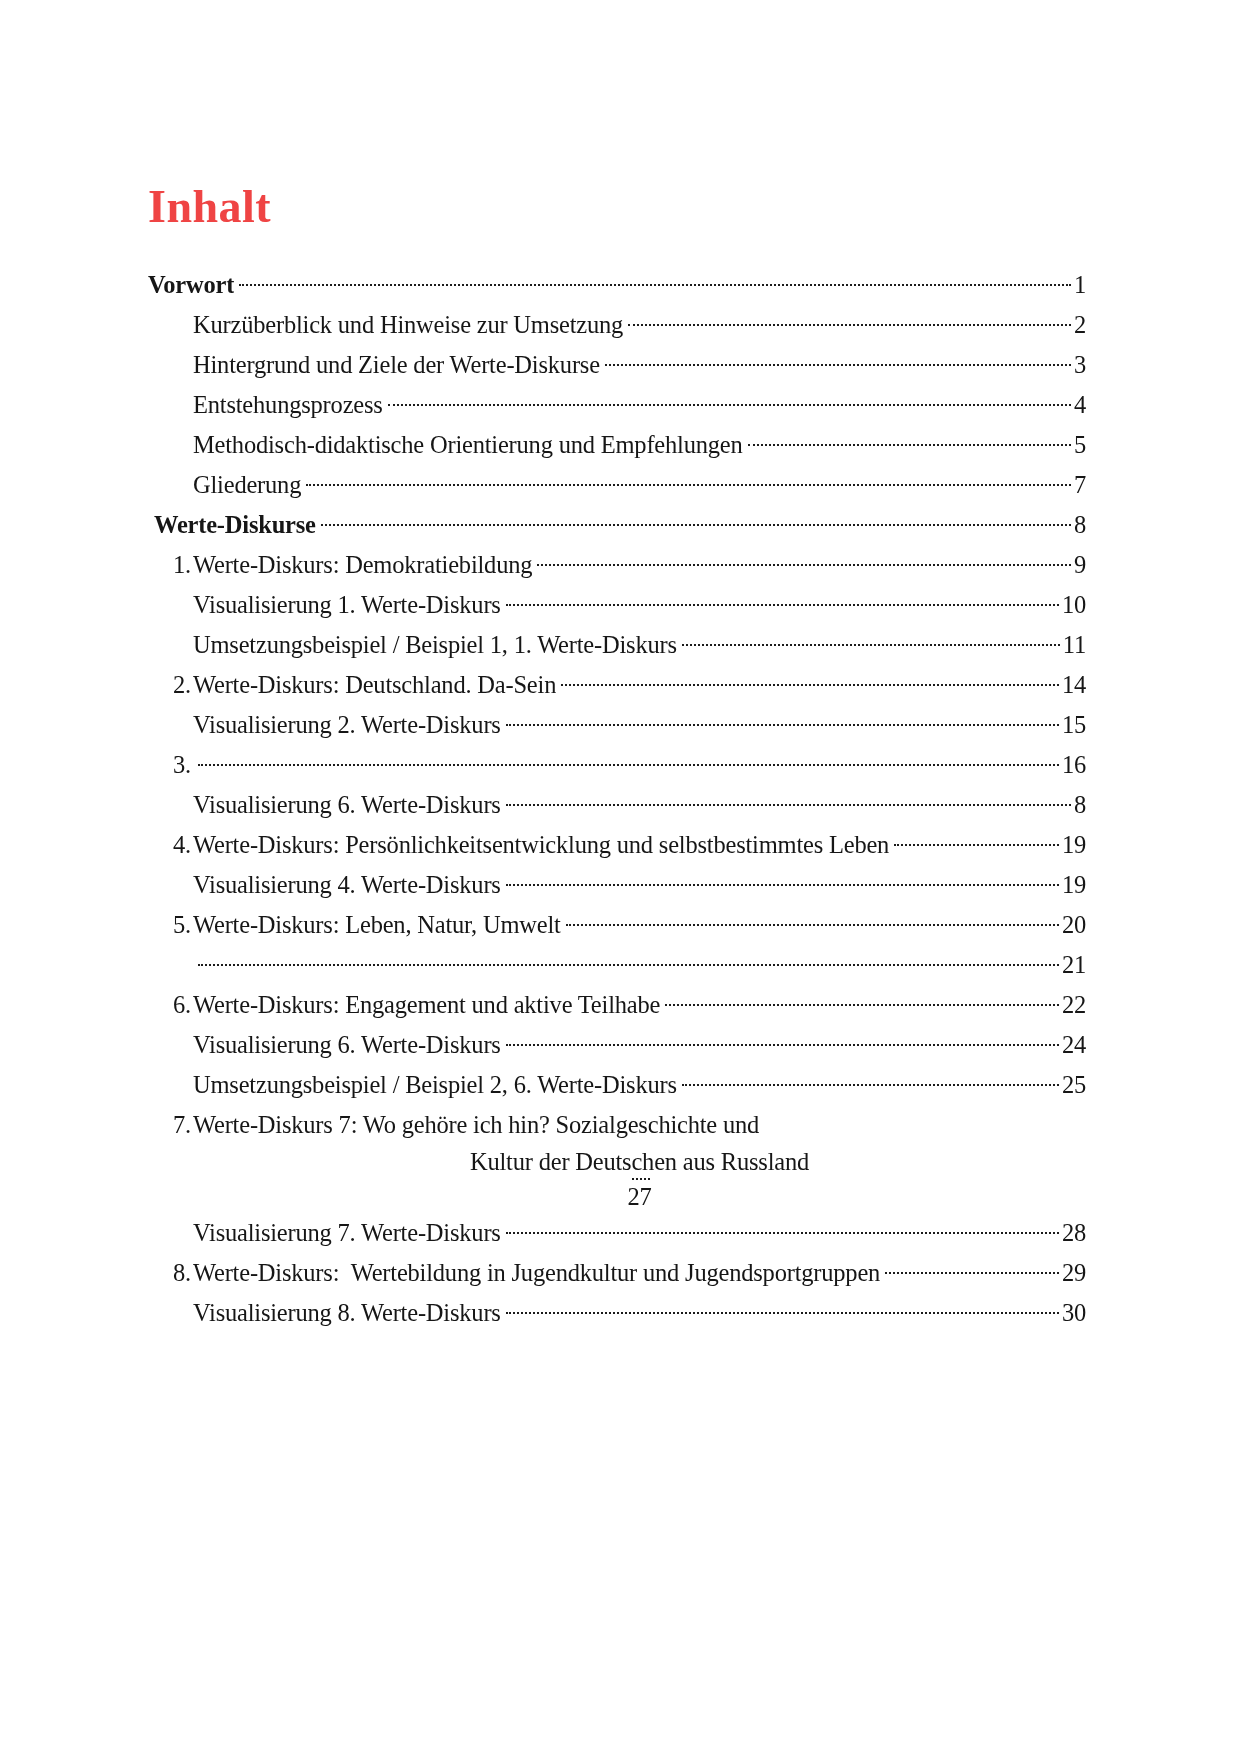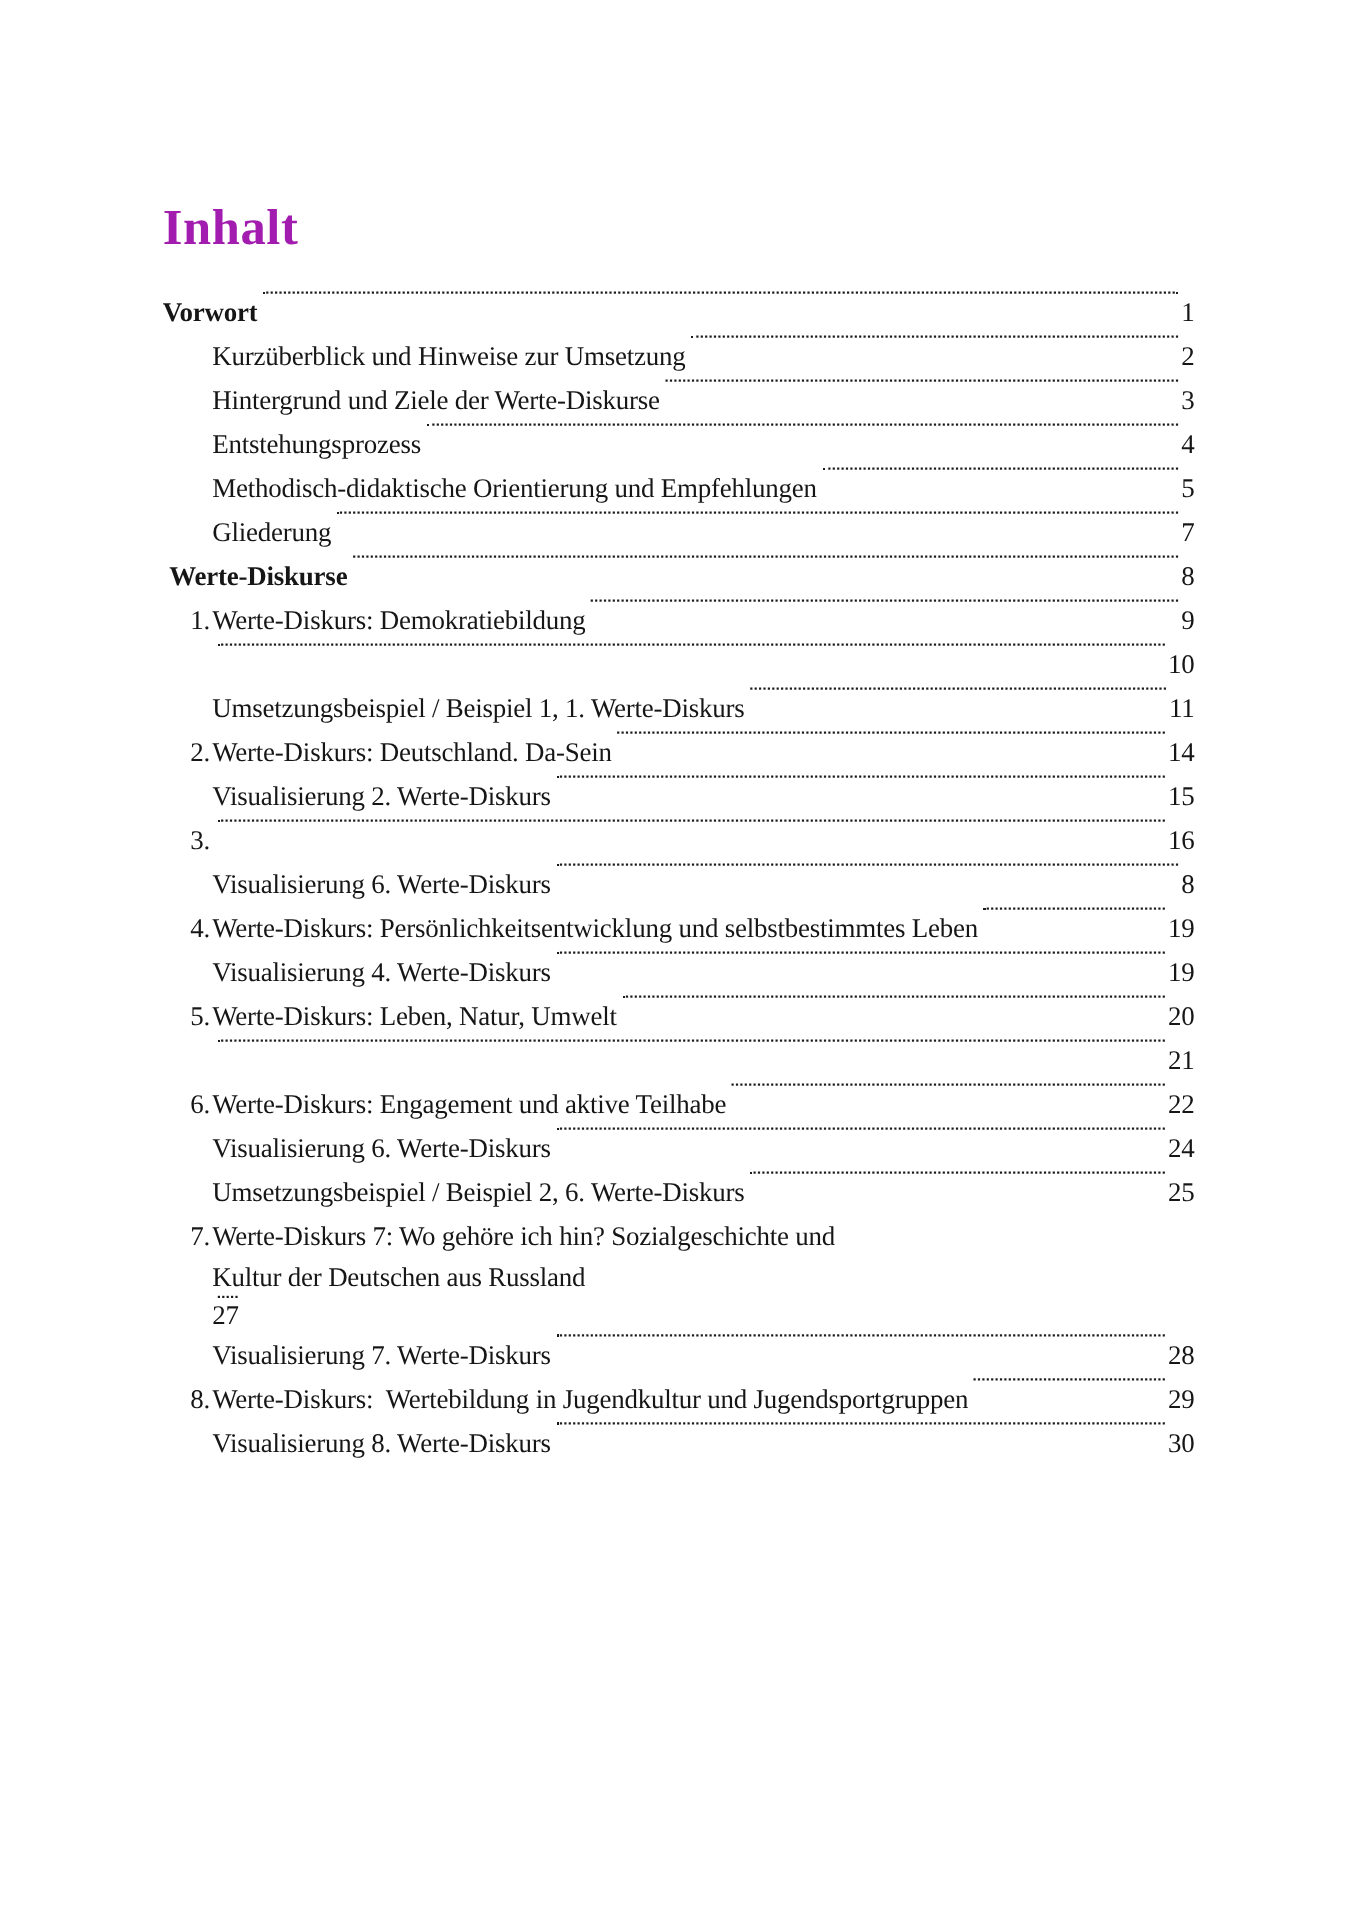--- a/index.html
+++ b/index.html
@@ -22,30 +22,30 @@
     left: 148px;
     top: 184px;
     width: 938px;
   }
   .title {
     font-size: 46px;
     font-weight: 700;
     line-height: 1;
     letter-spacing: 0.5px;
     margin: 0 0 35px 0;
-    color: #a21caf;
+    color: #ef4444;
   }
   .toc {
     font-size: 24.5px;
     letter-spacing: -0.2px;
   }
   .entry { margin: 0; }
   .row {
     display: flex;
-    align-items: flex-start;
+    align-items: center;
     line-height: 40px;
     white-space: nowrap;
     font-family: Liberation Serif, serif;
   }
   .row.cont { line-height: 33px; }
   .lvl-section { padding-left: 0; }
   .lvl-item    { padding-left: 25px; }
   .lvl-sub     { padding-left: 45px; }
   .lvl-item .row.cont { padding-left: 20px; flex-direction: column; }
   .bold .txt { font-weight: 700; }
@@ -131,20 +131,21 @@
         <div class="entry lvl-item">
           <div class="row">
             <span class="num">1.</span>
             <span class="txt">Werte-Diskurs: Demokratiebildung</span>
             <span class="leader"></span>
             <span class="pg">9</span>
           </div>
         </div>
         <div class="entry lvl-sub">
           <div class="row">
+            <span class="txt">Visualisierung 1. Werte-Diskurs</span>
             <span class="leader"></span>
             <span class="pg">10</span>
           </div>
         </div>
         <div class="entry lvl-sub">
           <div class="row">
             <span class="txt">Umsetzungsbeispiel / Beispiel 1, 1. Werte-Diskurs</span>
             <span class="leader"></span>
             <span class="pg">11</span>
           </div>

